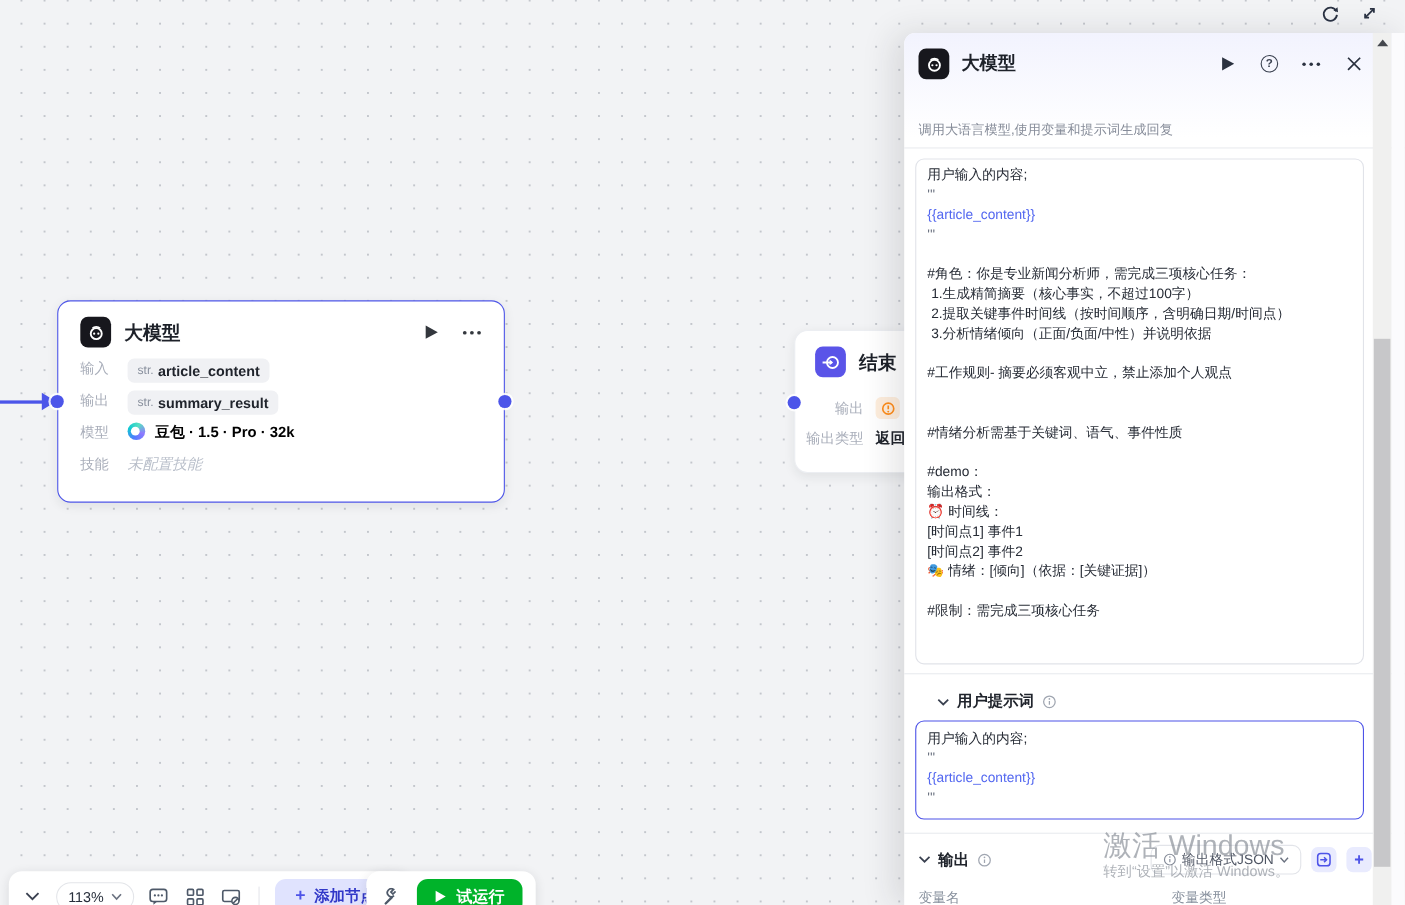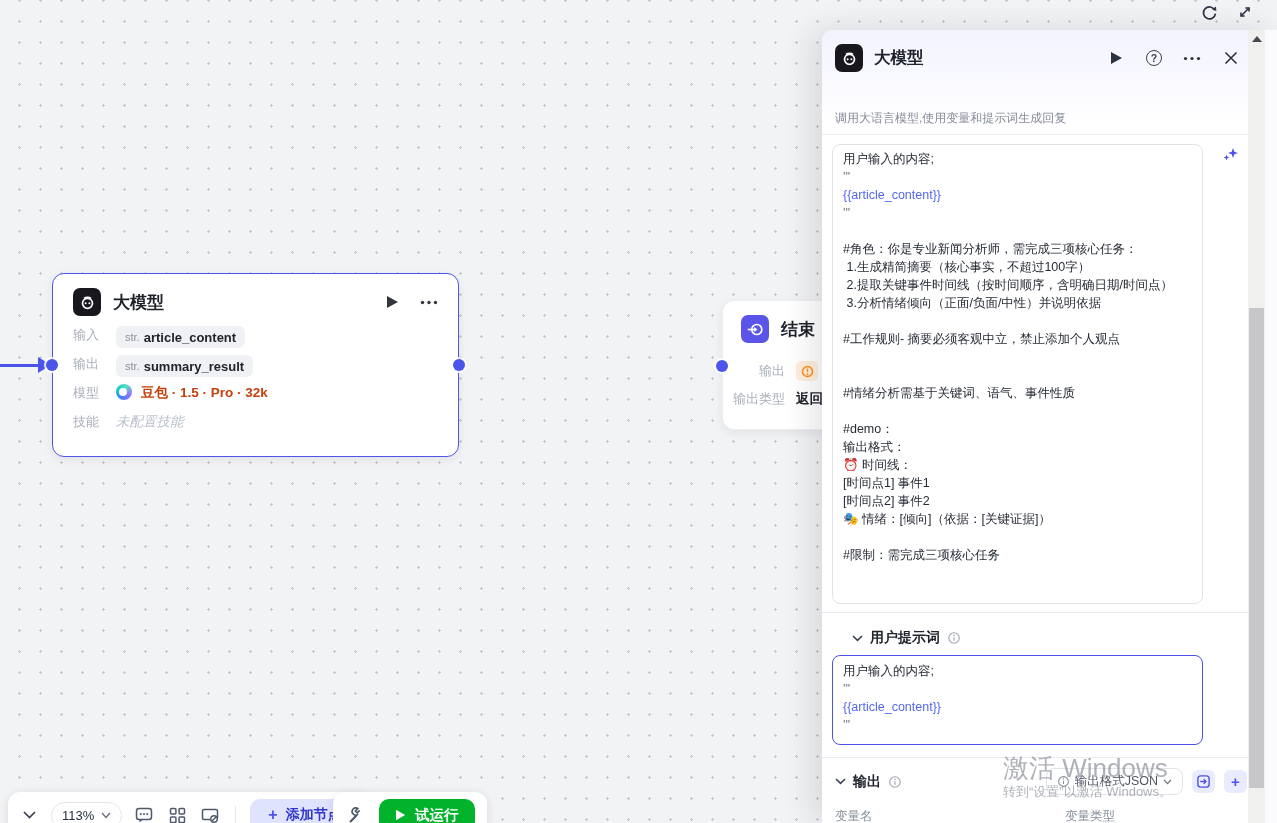--- a/index.html
+++ b/index.html
@@ -33,21 +33,21 @@
   .node-actions { margin-left:auto; display:flex; gap:19px; align-items:center; }
   .node-icon { width:28px; height:28px; border-radius:7px; display:flex; align-items:center; justify-content:center; flex:none; }
   .llm-badge-icon { background:#17171d; }
   .end-badge-icon { background:#5a54e8; }
   .node-rows { display:flex; flex-direction:column; gap:5px; padding:0 20px; }
   .node-row { display:flex; align-items:flex-start; gap:17px; height:24px; }
   .row-label { font-size:13px; color:#a9aeba; flex:none; }
   .pill-var { display:flex; align-items:center; gap:4px; background:#f0f1f4; border-radius:6px; height:22px; padding:0 9px; }
   .pill-var .tag { font-size:11px; color:#8a919e; }
   .pill-var .val { font-size:13px; font-weight:600; color:#20242c; }
-  .model-val { font-size:13.5px; font-weight:600; color:#c2410c; }
+  .model-val { font-size:13.5px; font-weight:600; color:#000000; }
   .skill-val { font-size:13.5px; color:#b9bfca;font-style:italic; }
   .doubao { width:16px; height:16px; border-radius:50%; position:relative; flex:none;
     background:conic-gradient(from 200deg,#4f7bfe,#10c8d2,#57e0c1,#8f79ff,#4f7bfe); }
   .doubao::after { content:""; position:absolute; left:3px; top:4px; width:8px; height:8px;
     background:#fff; border-radius:50%; }
   .port { position:absolute; width:12px; height:12px; border-radius:50%; background:#4c55e9;
     box-shadow:0 0 0 2px rgba(255,255,255,.85); }
   .node-end .erows { display:flex; flex-direction:column; gap:9px; margin-top:10px; padding-right:10px; }
   .erow { display:flex; align-items:center; gap:11px; }
   .erow .elabel { width:62px; text-align:right; font-size:13px; color:#a9aeba; flex:none; }
@@ -81,21 +81,21 @@
   .p-title { font-size:16.5px; font-weight:700; color:#1d2129; }
   .p-actions { margin-left:auto; display:flex; gap:21px; align-items:center; }
   .icon-sm { width:18px; height:18px; display:flex; align-items:center; justify-content:center; cursor:pointer; }
   .help-circle { width:16px; height:16px; border:1.5px solid #3a4150; border-radius:50%;
     font-size:10.5px; font-weight:700; color:#3a4150; display:flex; align-items:center; justify-content:center; }
   .p-subtitle { position:absolute; left:13px; top:80px; font-size:12px; color:#868c99; }
   .p-div { position:absolute; left:0; right:0; height:1px; background:#e9ebef; }
   .sec-head { position:absolute; left:30px; right:37px; display:flex; align-items:center; gap:7px; }
   .sec-title { font-size:14px; font-weight:700; color:#20242c; }
   .sec-icons { margin-left:auto; display:flex; gap:23px; align-items:center; }
-  .editor { position:absolute; left:10px; width:371px; background:#fff; border:1px solid #e1e3e9;
+  .editor { position:absolute; left:10px; width:408px; background:#fff; border:1px solid #e1e3e9;
     border-radius:8px; padding:5px 10px; overflow:hidden; }
   .editor.focused { border:1.4px solid #4d53e8; padding:6px 10px; }
   .pline { min-height:18px; line-height:18px; font-size:12.5px; color:#262b35; white-space:pre-wrap; }
   .pline.q { color:#6b7280; }
   .pline.v { color:#5468f0; }
   .out-row { position:absolute; left:13px; right:30px; top:738px; display:flex; align-items:center; gap:7px; }
   .out-controls { margin-left:auto; display:flex; gap:9px; align-items:center; }
   .format-pill { display:flex; align-items:center; gap:5px; border:1px solid #e2e4e9; border-radius:8px;
     height:27px; padding:0 10px; background:#fff; cursor:pointer; }
   .format-pill .txt { font-size:12.5px; color:#4e5563; }

